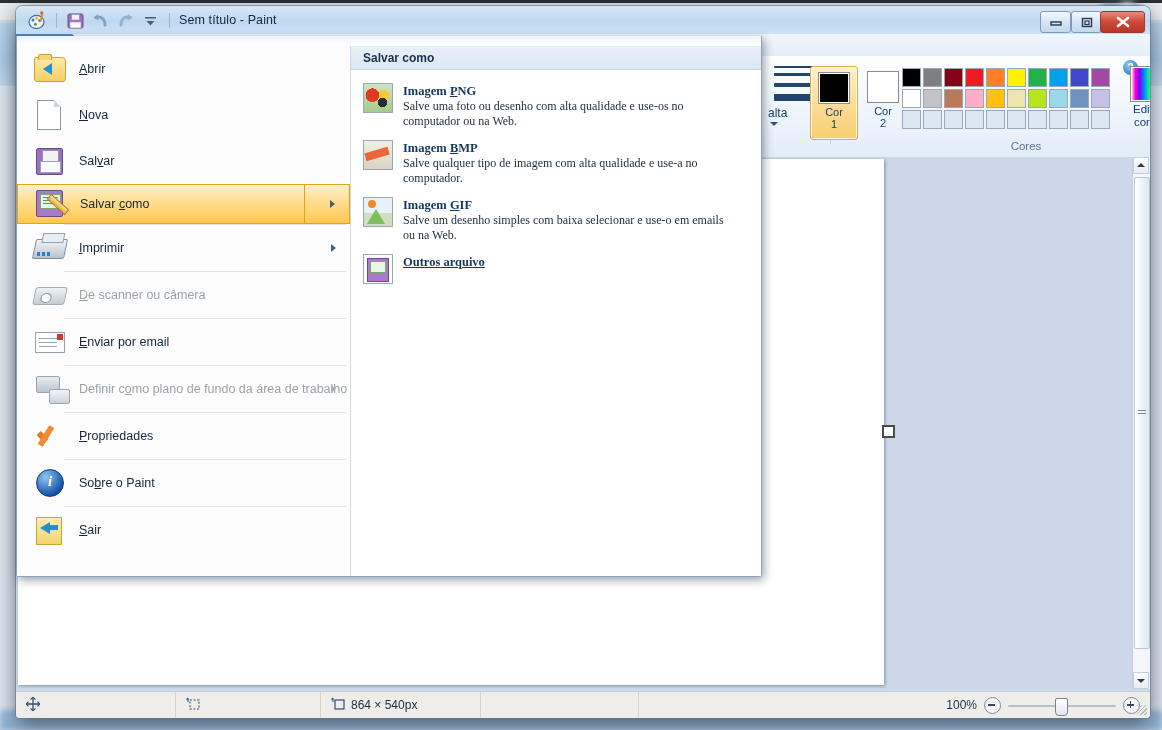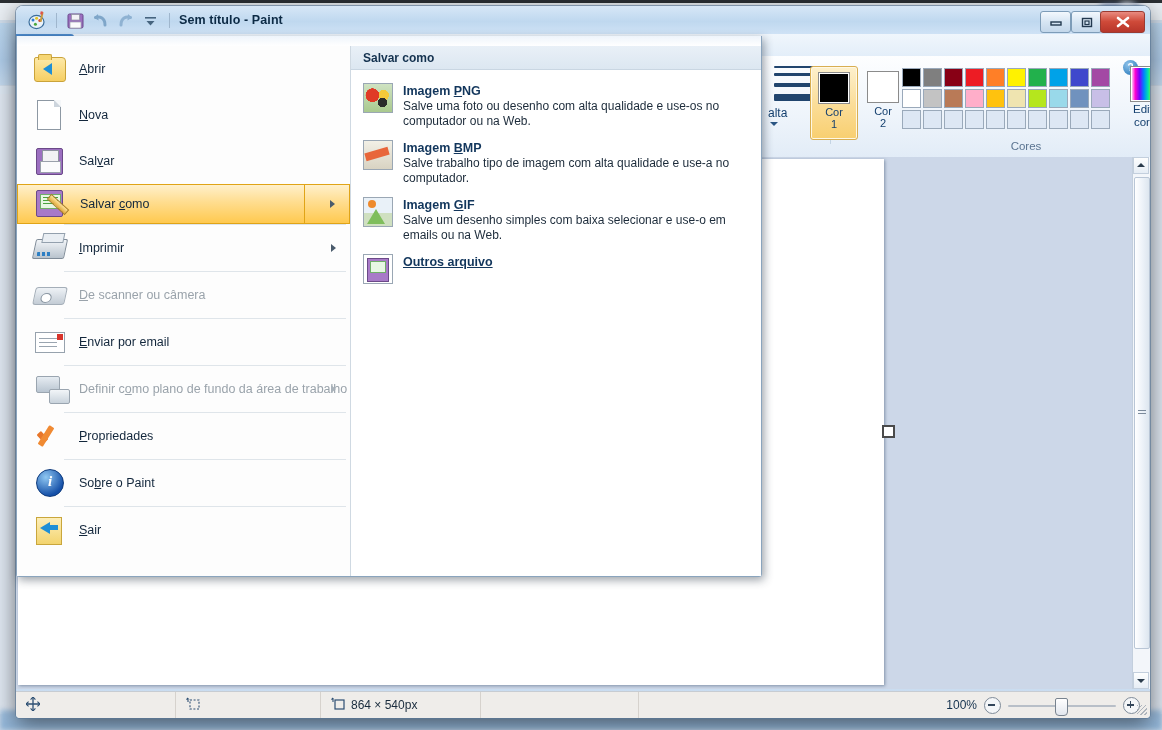--- a/index.html
+++ b/index.html
@@ -29,21 +29,21 @@
     border-radius:7px 7px 4px 4px;
     background:linear-gradient(#eaf2fb,#d7e6f6 40%,#c9dcf0);
     box-shadow:0 0 0 1px rgba(90,120,150,.65), 0 6px 22px rgba(0,0,0,.55);
     overflow:hidden;
   }
   #titlebar{position:absolute;left:0;top:0;width:1134px;height:28px;
     background:linear-gradient(#d7e7f7,#bfd8ef 55%,#cfe2f5);}
   #tb-items{position:absolute;left:12px;top:4px;display:flex;align-items:center;gap:6px;height:20px;}
   .tb-sep{width:1px;height:15px;background:#9fb6cd;margin:0 3px;}
   .qa-ico{width:19px;height:19px;position:relative;display:inline-block;}
-  #win-title{font-size:12.5px;color:#0c2a45;white-space:nowrap;letter-spacing:.1px;font-weight:bold;}
+  #win-title{font-size:12.5px;color:#0c2a45;white-space:nowrap;letter-spacing:.1px;}
   .win-btn{position:absolute;top:5px;height:20px;width:29px;border:1px solid #7d9cb8;
     border-radius:3px;background:linear-gradient(#f3f8fd,#d6e5f3 50%,#c3d7ea);}
   #btn-min{right:79px;} #btn-max{right:48px;}
   #btn-close{right:5px;width:43px;border:1px solid #9a3b32;
     background:linear-gradient(#e98b80,#cf4a39 48%,#b7362a);}
   .wb-glyph{position:absolute;left:0;right:0;top:0;bottom:0;display:flex;align-items:center;justify-content:center;}
 
   
   #ribbon-tabs{position:absolute;left:0;top:28px;width:1134px;height:22px;
     background:linear-gradient(#f0f6fc,#e3eef9);}
@@ -137,21 +137,21 @@
   #mi-salvarcomo{height:40px;background:linear-gradient(#fff0cb,#ffdd8f 45%,#ffc94f);
      border:1px solid #e0a417;box-sizing:border-box;}
   #mi-salvarcomo .mi-split{position:absolute;right:44px;top:0;bottom:0;width:1px;background:#e0a417;}
 
   
   #menu-right{position:absolute;left:333px;top:10px;width:410px;height:530px;
      background:#fff;border-left:1px solid #cfd9e2;}
   #mr-header{height:24px;background:linear-gradient(#e9f0f7,#dce7f1);border-bottom:1px solid #c9d6e2;
      display:flex;align-items:center;padding-left:12px;box-sizing:border-box;}
   #mr-header span{font-size:12px;color:#14324f;font-weight:bold;}
-  #mr-list{padding:7px 0 0 0;}
+  #mr-list{padding:7px 0 0 0;font-family:Liberation Serif, serif;}
   .fmt{display:flex;padding:4px 10px 5px 12px;}
   .fmt-ico{flex:0 0 30px;width:30px;height:30px;border:1px solid #9aa7b4;background:#fff;
     position:relative;overflow:hidden;margin-top:2px;box-sizing:border-box;}
   .fmt-txt{margin-left:10px;}
   .fmt-title{font-size:12.5px;color:#12365c;font-weight:bold;margin-bottom:1px;}
   .fmt-title u{text-decoration:underline;}
   .fmt-desc{font-size:12px;color:#1c2b3a;line-height:15px;max-width:330px;}
   .u{text-decoration:underline;}
 
   
@@ -596,21 +596,21 @@
         </span>
       </div>
 
 
       <div class="fmt">
         <span class="fmt-ico">
             <i class="thumb-bmp"></i>
           </span>
         <span class="fmt-txt">
           <span class="fmt-title">Imagem <u>B</u>MP</span>
-          <span class="fmt-desc" style="display:block">Salve trabalho tipo de imagem com alta qualidade e use-a no computador.</span>
+          <span class="fmt-desc" style="display:block">Salve qualquer tipo de imagem com alta qualidade e use-a no computador.</span>
         </span>
       </div>
 
       <div class="fmt">
         <span class="fmt-ico">
             <i class="thumb-gif"></i>
           </span>
         <span class="fmt-txt">
           <span class="fmt-title">Imagem <u>G</u>IF</span>
           <span class="fmt-desc" style="display:block">Salve um desenho simples com baixa selecionar e use-o em emails ou na Web.</span>

